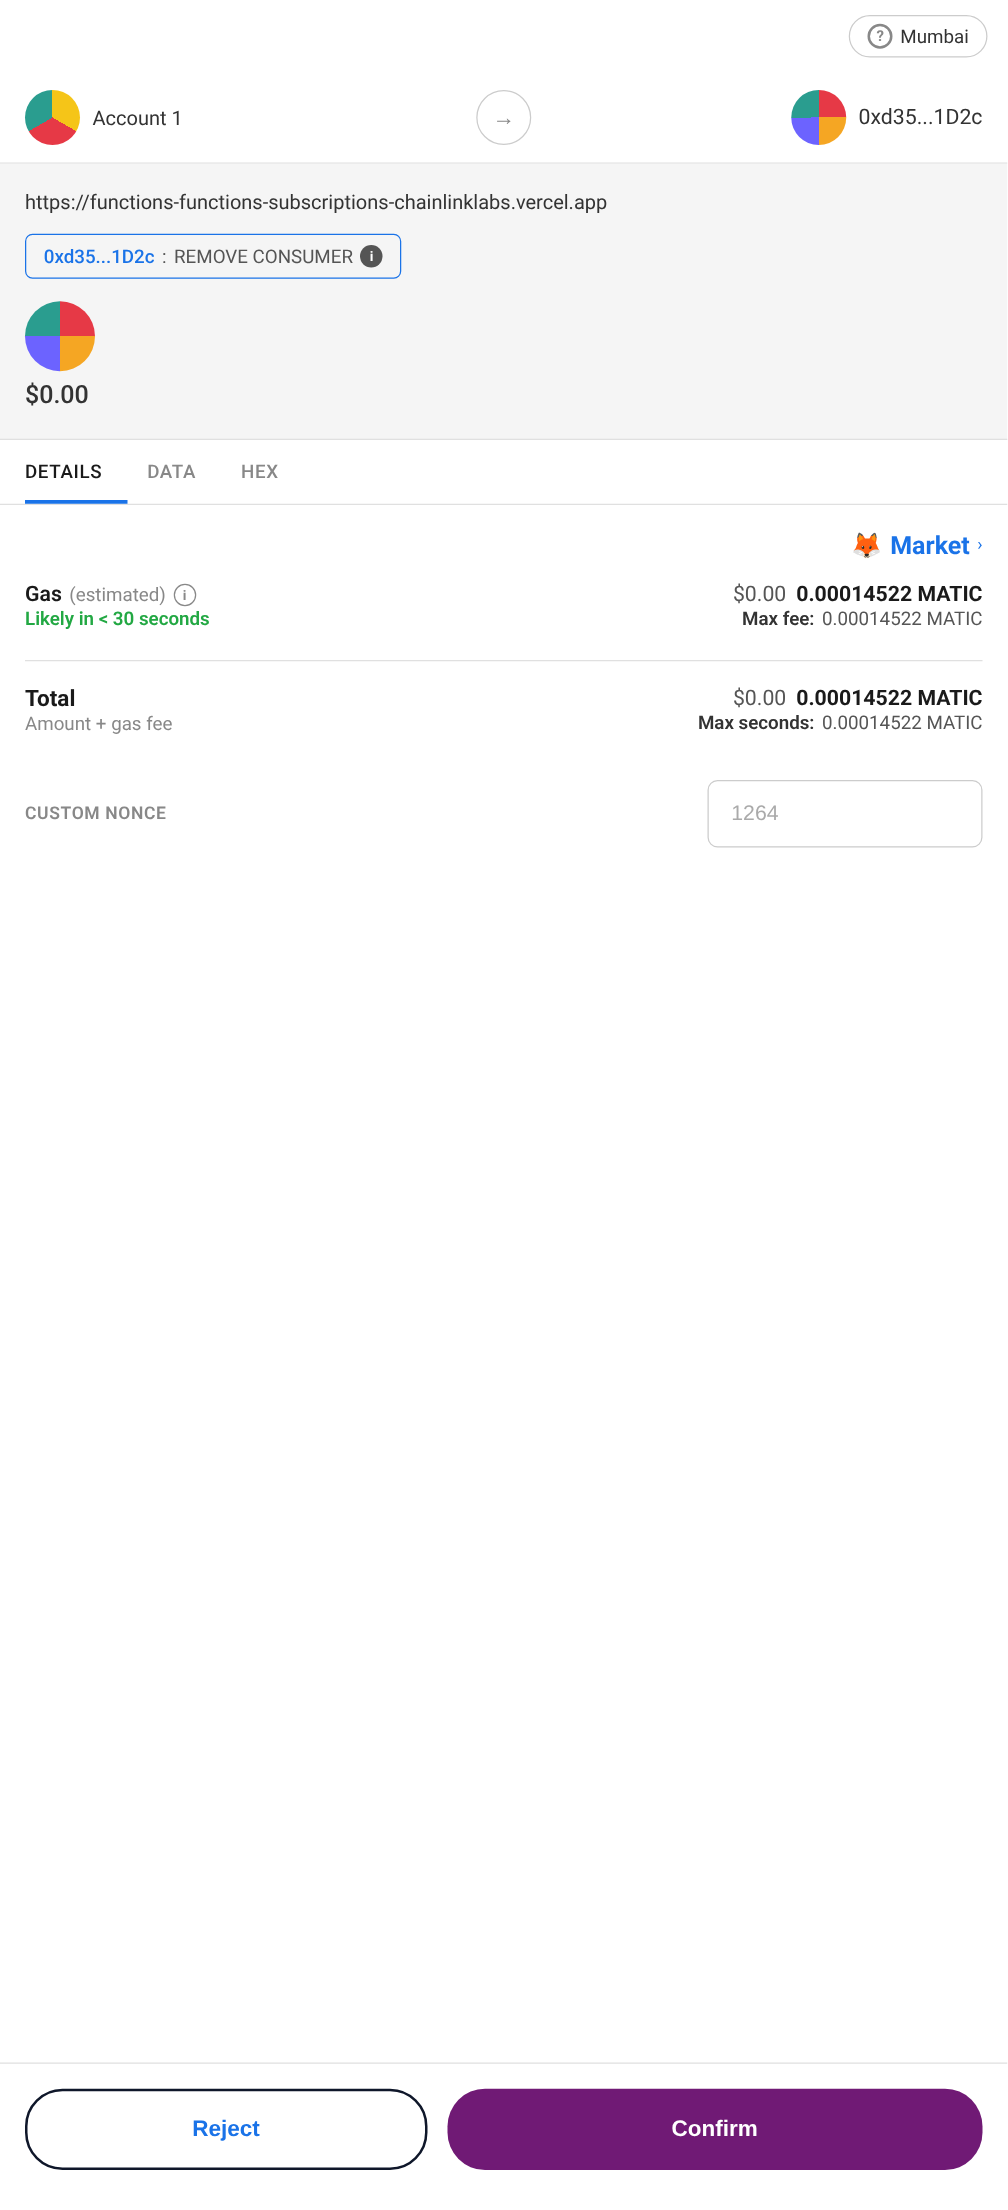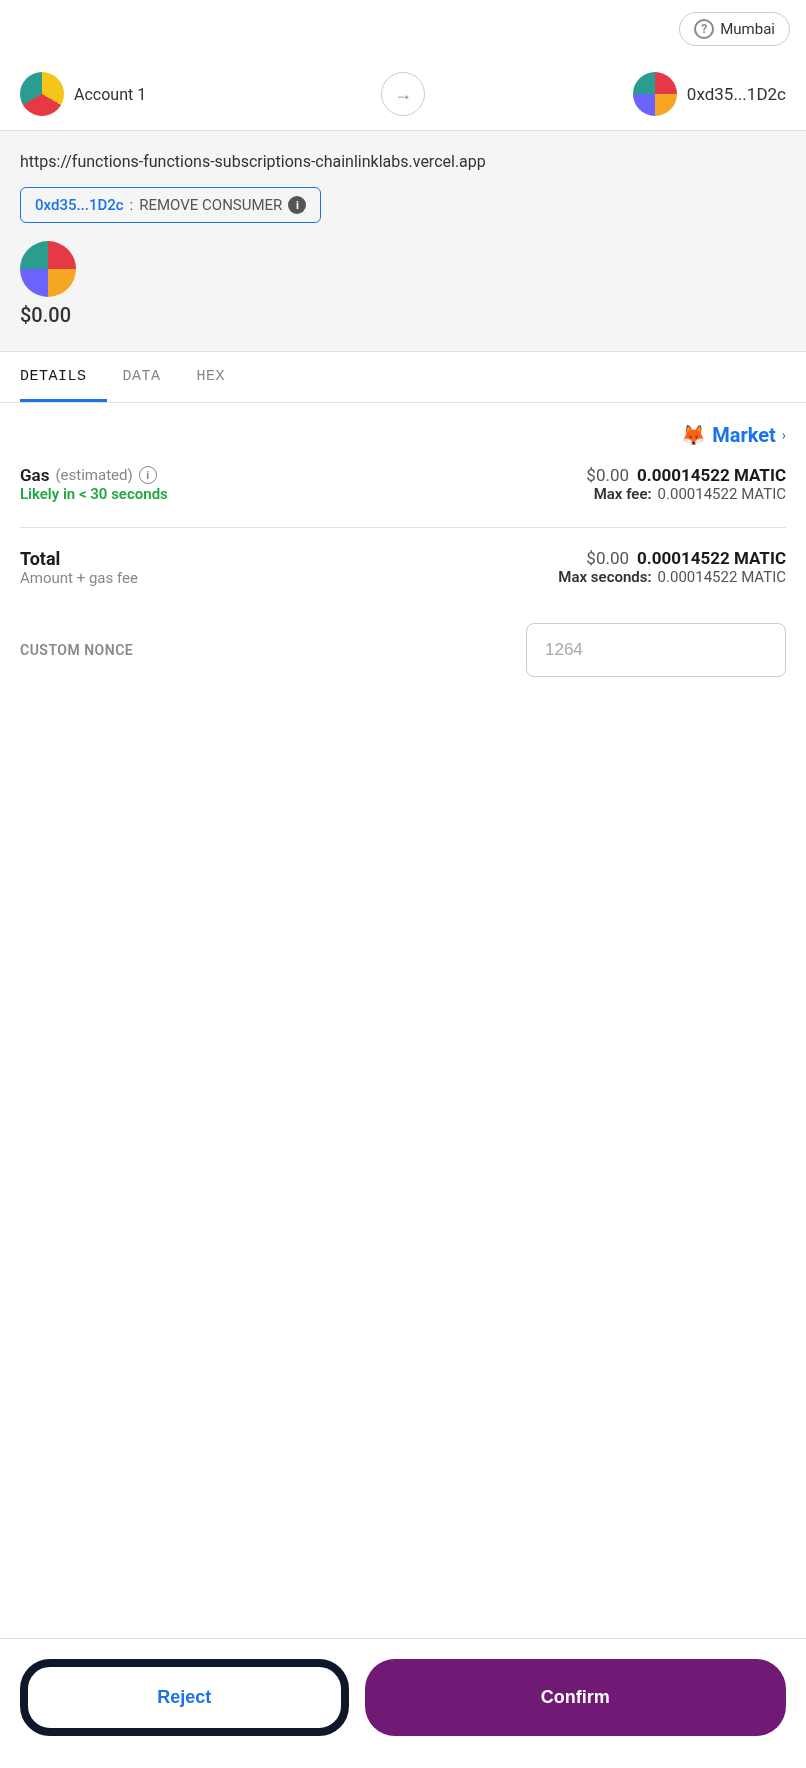--- a/index.html
+++ b/index.html
@@ -156,21 +156,20 @@
       font-size: 20px;
       color: #333;
       font-weight: 500;
     }
 
     
     .tabs {
       display: flex;
       border-bottom: 1px solid #e0e0e0;
       padding: 0 20px;
-      font-family: Liberation Mono, monospace;
     }
     .tab {
       padding: 16px 20px 14px 0;
       font-size: 15px;
       color: #888;
       font-weight: 500;
       letter-spacing: 0.5px;
       cursor: pointer;
       margin-right: 16px;
       border-bottom: 3px solid transparent;
@@ -312,21 +311,21 @@
       align-items: center;
       justify-content: space-between;
     }
     .nonce-label {
       font-size: 14px;
       color: #888;
       font-weight: 600;
       letter-spacing: 0.5px;
     }
     .nonce-input {
-      width: 260px;
+      width: 220px;
       padding: 16px 18px;
       border: 1.5px solid #ccc;
       border-radius: 8px;
       font-size: 17px;
       color: #aaa;
       background: #fff;
       outline: none;
     }
 
     
@@ -334,21 +333,21 @@
       display: flex;
       gap: 16px;
       padding: 20px 20px 32px 20px;
       border-top: 1px solid #e0e0e0;
       margin-top: auto;
       background: #fff;
     }
     .btn-reject {
       flex: 1;
       padding: 20px;
-      border: 8px solid #0f172a;
+      border: 2px solid #0f172a;
       border-radius: 30px;
       background: #fff;
       color: #1a73e8;
       font-size: 18px;
       font-weight: 600;
       cursor: pointer;
     }
     .btn-confirm {
       flex: 1.4;
       padding: 20px;

